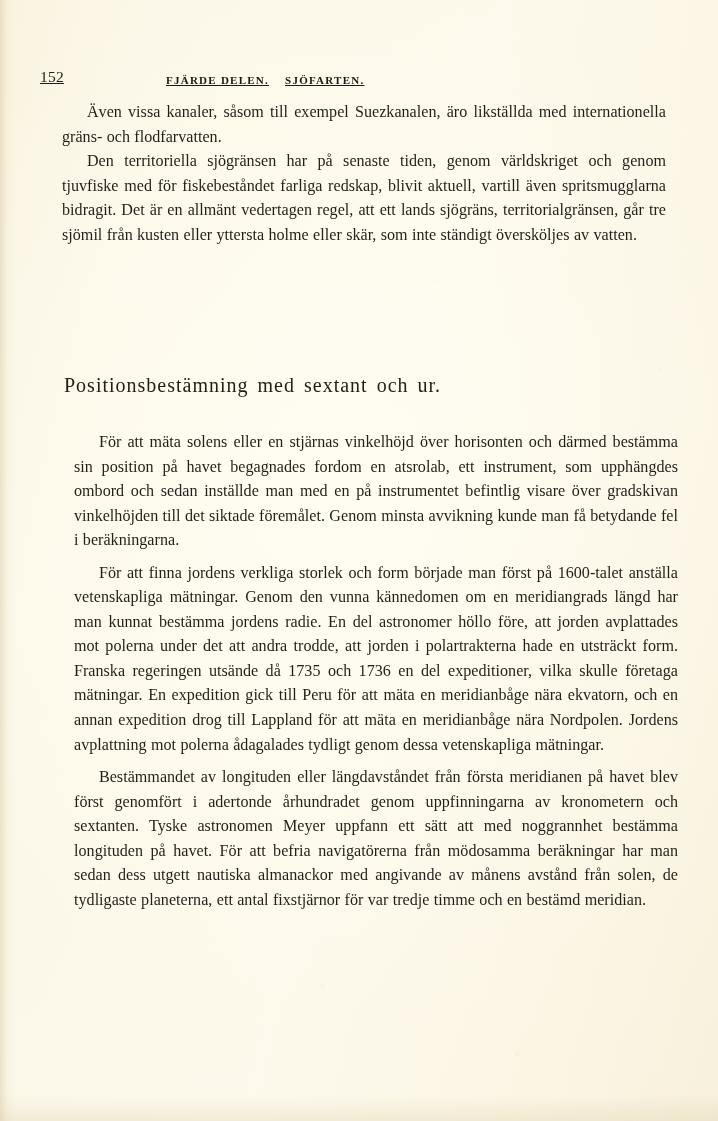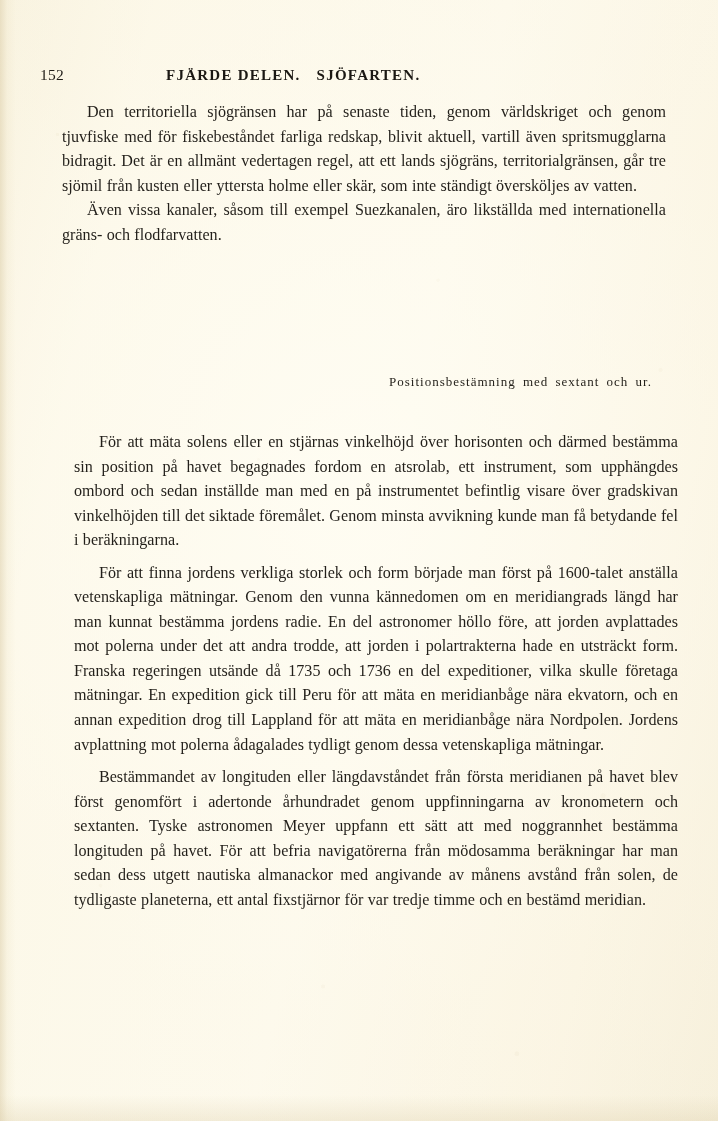--- a/index.html
+++ b/index.html
@@ -59,31 +59,32 @@
   }
 
   
   .running-head {
     position: absolute;
     left: 40px;
     right: 44px;
     top: 64px;
     height: 22px;
     display: flex;
-    align-items: center;
+    align-items: flex-end;
+    text-decoration: underline;
   }
   .folio {
     font-size: 15.5px;
     letter-spacing: 0.2px;
     color: #1f1c17;
     width: 126px;
     flex: none;
   }
   .head-title {
-    font-size: 15px;
+    font-size: 11px;
     font-weight: bold;
     letter-spacing: 1.25px;
     color: #1b1813;
     white-space: nowrap;
   }
   .head-title .part2 { margin-left: 16px; }
 
   
   .column {
     position: absolute;
@@ -100,25 +101,25 @@
     letter-spacing: 0.02px;
     word-spacing: 0.3px;
     color: #221f1a;
     -webkit-font-smoothing: antialiased;
   }
   p.body.indent { text-indent: 1.55em; }
 
   
   .section-heading {
     position: absolute;
-    left: 48px;
+    left: 64px;
     width: 604px;
     top: 374px;
-    text-align: right;
-    font-size: 13px;
+    text-align: left;
+    font-size: 20px;
     letter-spacing: 1.0px;
     word-spacing: 3px;
     color: #211e18;
     white-space: nowrap;
   }
 
   .block-after-heading {
     position: absolute;
     left: 74px;
     top: 430px;
@@ -136,22 +137,22 @@
   <div class="edge-bottom"></div>
 
   <div class="running-head">
     <span class="folio">152</span>
     <span class="head-title">
       <span class="part1">FJÄRDE DELEN.</span><span class="part2">SJÖFARTEN.</span>
     </span>
   </div>
 
   <div class="column">
+    <p class="body indent">Även vissa kanaler, såsom till exempel Suezkanalen, äro likställda med internationella gräns- och flodfarvatten.</p>
     <p class="body indent">Den territoriella sjögränsen har på senaste tiden, genom världskriget och genom tjuvfiske med för fiskebeståndet farliga redskap, blivit aktuell, vartill även spritsmugglarna bidragit.  Det är en allmänt vedertagen regel, att ett lands sjögräns, territorialgränsen, går tre sjömil från kusten eller yttersta holme eller skär, som inte ständigt översköljes av vatten.</p>
-    <p class="body indent">Även vissa kanaler, såsom till exempel Suezkanalen, äro likställda med internationella gräns- och flodfarvatten.</p>
   </div>
 
   <div class="section-heading">Positionsbestämning med sextant och ur.</div>
 
   <div class="block-after-heading">
     <p class="body indent">För att mäta solens eller en stjärnas vinkelhöjd över horisonten och därmed bestämma sin position på havet begagnades fordom en atsrolab, ett instrument, som upphängdes ombord och sedan inställde man med en på instrumentet befintlig visare över gradskivan vinkelhöjden till det siktade föremålet.  Genom minsta avvikning kunde man få betydande fel i beräkningarna.</p>
     <p class="body indent">För att finna jordens verkliga storlek och form började man först på 1600-talet anställa vetenskapliga mätningar.  Genom den vunna kännedomen om en meridiangrads längd har man kunnat bestämma jordens radie.  En del astronomer höllo före, att jorden avplattades mot polerna under det att andra trodde, att jorden i polartrakterna hade en utsträckt form.  Franska regeringen utsände då 1735 och 1736 en del expeditioner, vilka skulle företaga mätningar.  En expedition gick till Peru för att mäta en meridianbåge nära ekvatorn, och en annan expedition drog till Lappland för att mäta en meridianbåge nära Nordpolen.  Jordens avplattning mot polerna ådagalades tydligt genom dessa vetenskapliga mätningar.</p>
     <p class="body indent">Bestämmandet av longituden eller längdavståndet från första meridianen på havet blev först genomfört i adertonde århundradet genom uppfinningarna av kronometern och sextanten.  Tyske astronomen Meyer uppfann ett sätt att med noggrannhet bestämma longituden på havet. För att befria navigatörerna från mödosamma beräkningar har man sedan dess utgett nautiska almanackor med angivande av månens avstånd från solen, de tydligaste planeterna, ett antal fixstjärnor för var tredje timme och en bestämd meridian.</p>
   </div>
 

